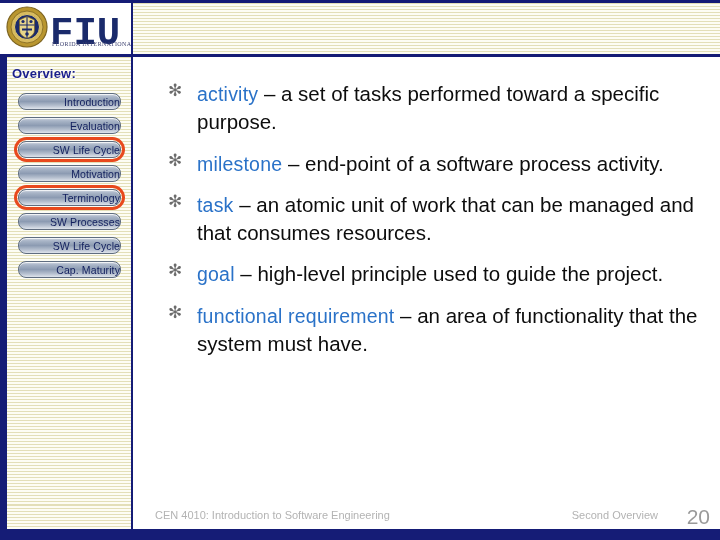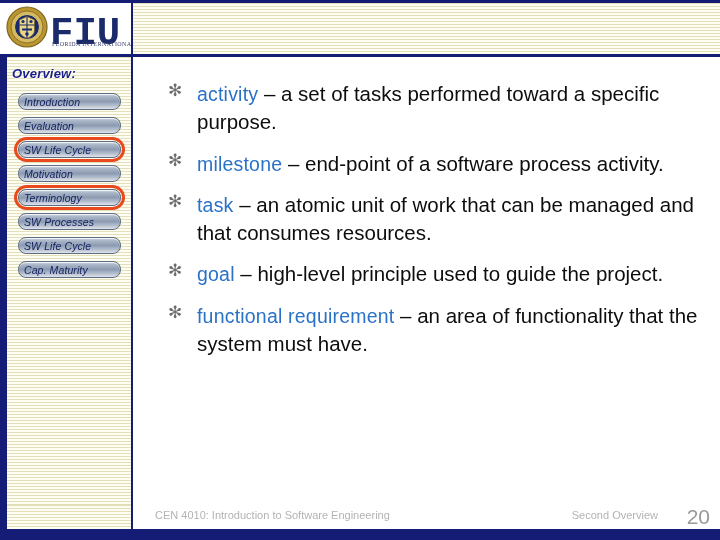--- a/index.html
+++ b/index.html
@@ -125,21 +125,20 @@
 
   
   .sidebar {
     position: absolute;
     left: 7px;
     top: 57px;
     width: 126px;
     height: 472px;
     border-right: 2px solid #151c76;
     box-sizing: border-box;
-    font-style: italic;
   }
   .overview-label {
     position: absolute;
     left: 5px;
     top: 9px;
     font-size: 13px;
     font-weight: bold;
     color: #1a1f8c;
     letter-spacing: 0.2px;
     text-shadow: 1px 1px 0 rgba(255,255,255,0.8);
@@ -168,20 +167,21 @@
     background: linear-gradient(to bottom,
         #d7dce6 0%,
         #aab6c8 18%,
         #8c9bb2 50%,
         #b6c0cf 78%,
         #dfe4ec 100%);
     box-shadow: inset 0 1px 0 rgba(255,255,255,0.7);
     overflow: hidden;
     display: flex;
     align-items: center;
+    justify-content: flex-end;
   }
   .nav-btn span {
     display: block;
     padding-left: 5px;
     font-size: 10.5px;
     color: #13205e;
     white-space: nowrap;
     letter-spacing: 0.1px;
   }
   .nav-item.highlighted .nav-ring {

